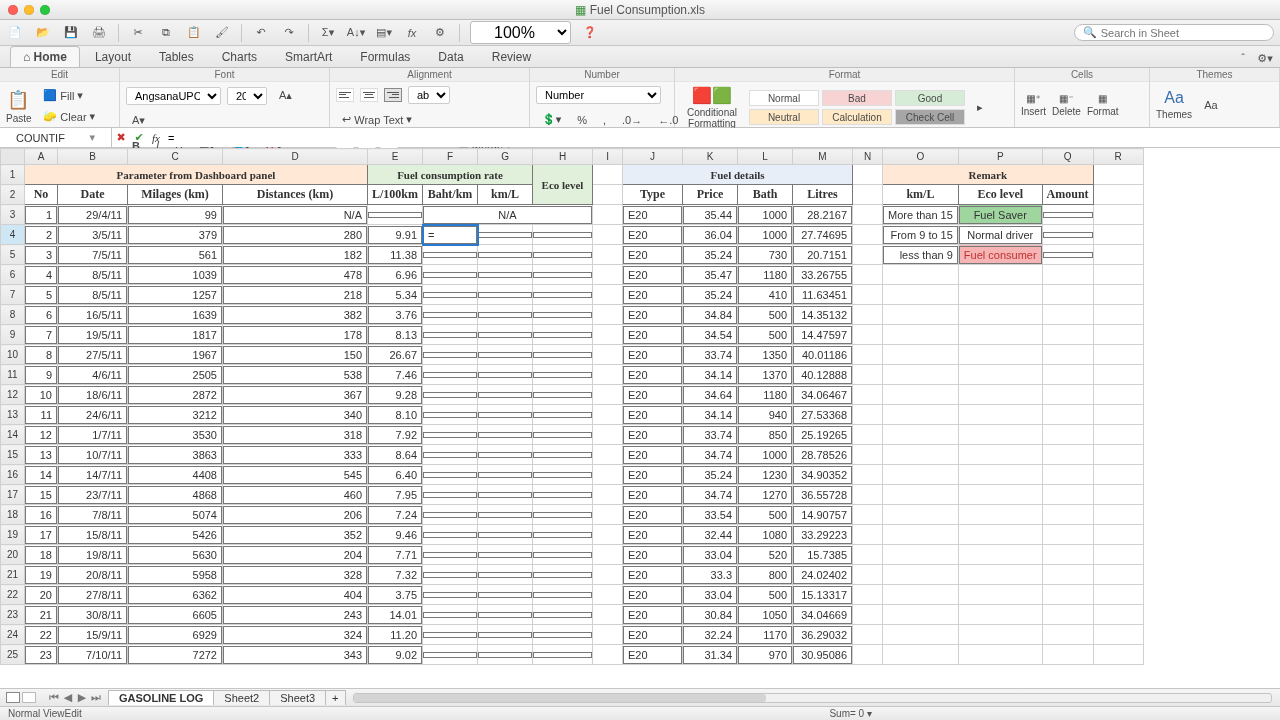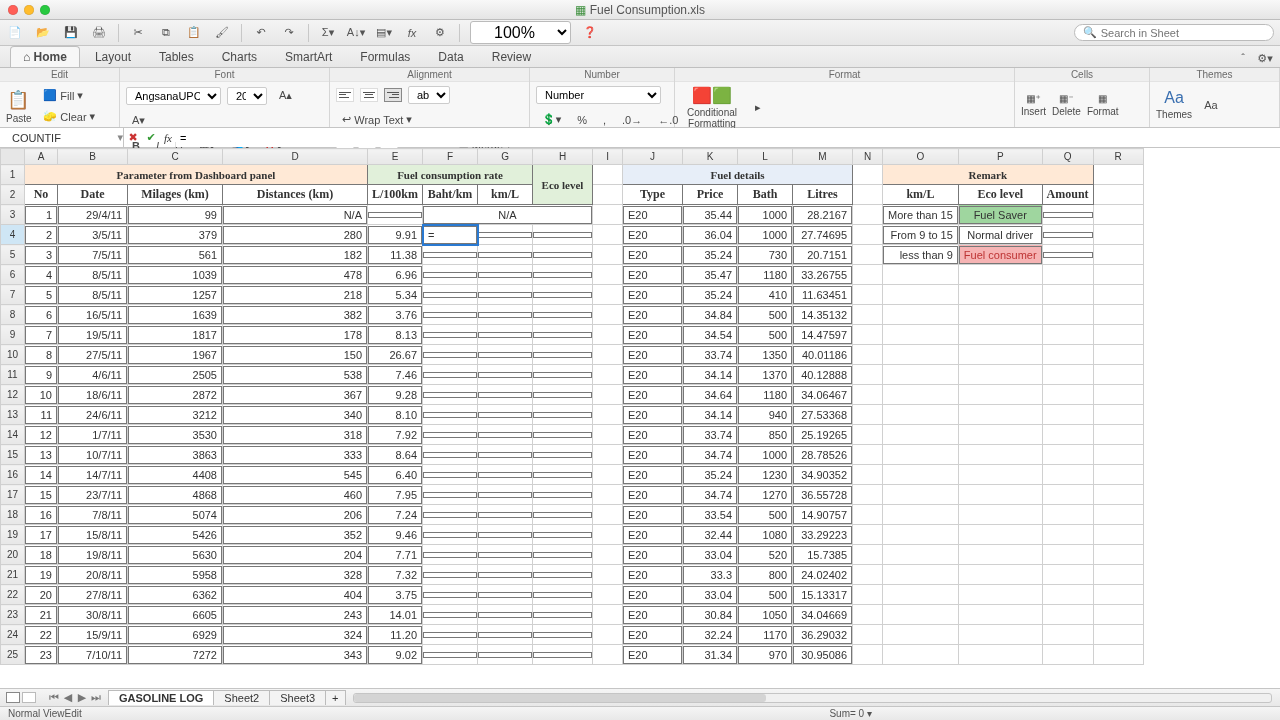--- a/index.html
+++ b/index.html
@@ -32,21 +32,21 @@
   .rbtn { padding:2px 5px; border:1px solid transparent; border-radius:3px; cursor:pointer; display:flex; align-items:center; gap:3px; }
   .rstack { display:flex; flex-direction:column; align-items:center; gap:2px; font-size:10px; }
   .sel { font-size:11px; border:1px solid #ccc; background:#fff; padding:1px 4px; border-radius:2px; }
   .numfmt-sel { width:125px; }
   .align-btn { width:18px; height:14px; border:1px solid #ddd; background:#fff; display:flex; flex-direction:column; justify-content:space-around; padding:2px; }
   .align-btn.active { border-color:#888; background:#e3e3e3;}
   .align-btn i { height:1px; background:#555; display:block;}
   .cell-style { width:70px; height:16px; border:1px solid #ddd; font-size:10px; display:flex; align-items:center; justify-content:center;}
   
   .fbar { height:20px; border-bottom:1px solid #c5c5c5; display:flex; align-items:center; background:#fff; }
-  .namebox { width:112px; border-right:1px solid #c5c5c5; padding:0 0; font-size:11px; height:100%; display:flex; align-items:center;margin-left:12px; }
+  .namebox { width:112px; border-right:1px solid #c5c5c5; padding:0 16px; font-size:11px; height:100%; display:flex; align-items:center; }
   .fbar .fx-btn { width:18px; text-align:center; color:#555; padding:0 3px; cursor:pointer;}
   .fbar .fx-btn.cancel{color:#c33;} .fbar .fx-btn.ok{color:#393;}
   .fbar .fxlabel { font-style:italic; font-family:"Times New Roman",serif; padding:0 4px;}
   .formula-input { flex:1; border:none; outline:none; height:100%; padding:0 4px; font-size:11px;}
   
   .grid { position:relative; height: calc(720px - 20px - 26px - 22px - 60px - 20px - 18px - 14px); overflow:auto; }
   table.sheet { border-collapse:collapse; table-layout:fixed; font-family: Arial, sans-serif;}
   table.sheet th, table.sheet td { border:1px solid #d0d0d0; padding:0; background:#fff; height:20px; font-size:11px; }
   table.sheet thead th { background:linear-gradient(#f3f3f3,#e7e7e7); color:#3a3a3a; font-weight:normal; position:sticky; top:0; z-index:2; height:16px; font-size:10px;}
   table.sheet th.rowhdr { background:linear-gradient(#f3f3f3,#e7e7e7); position:sticky; left:0; z-index:1; width:24px; text-align:center; color:#3a3a3a; font-weight:normal; font-size:10px;}
@@ -237,20 +237,28 @@
       </div>
     </div>
 
     <div class="rgroup" style="width:340px">
       <div class="ghdr">Format</div>
       <div class="gbody">
         <div class="rstack" style="width:62px;">
           <span style="font-size:16px">🟥🟩</span>
           <span style="text-align:center">Conditional Formatting</span>
         </div>
+        <div style="display:grid;grid-template-columns:repeat(3,70px);gap:3px;" id="styles-gallery">
+            <div class="cell-style" style="background: rgb(255, 255, 255);">Normal</div>
+            <div class="cell-style" style="background: rgb(248, 211, 211);">Bad</div>
+            <div class="cell-style" style="background: rgb(214, 236, 214);">Good</div>
+            <div class="cell-style" style="background: rgb(255, 233, 199);">Neutral</div>
+            <div class="cell-style" style="background: rgb(255, 233, 199);">Calculation</div>
+            <div class="cell-style" style="background: rgb(166, 166, 166);">Check Cell</div>
+          </div>
         <span class="rbtn">▸</span>
       </div>
     </div>
 
     <div class="rgroup" style="width:135px">
       <div class="ghdr">Cells</div>
       <div class="gbody">
         <div class="rstack">
             <span>▦⁺</span>
             <span>Insert</span>

